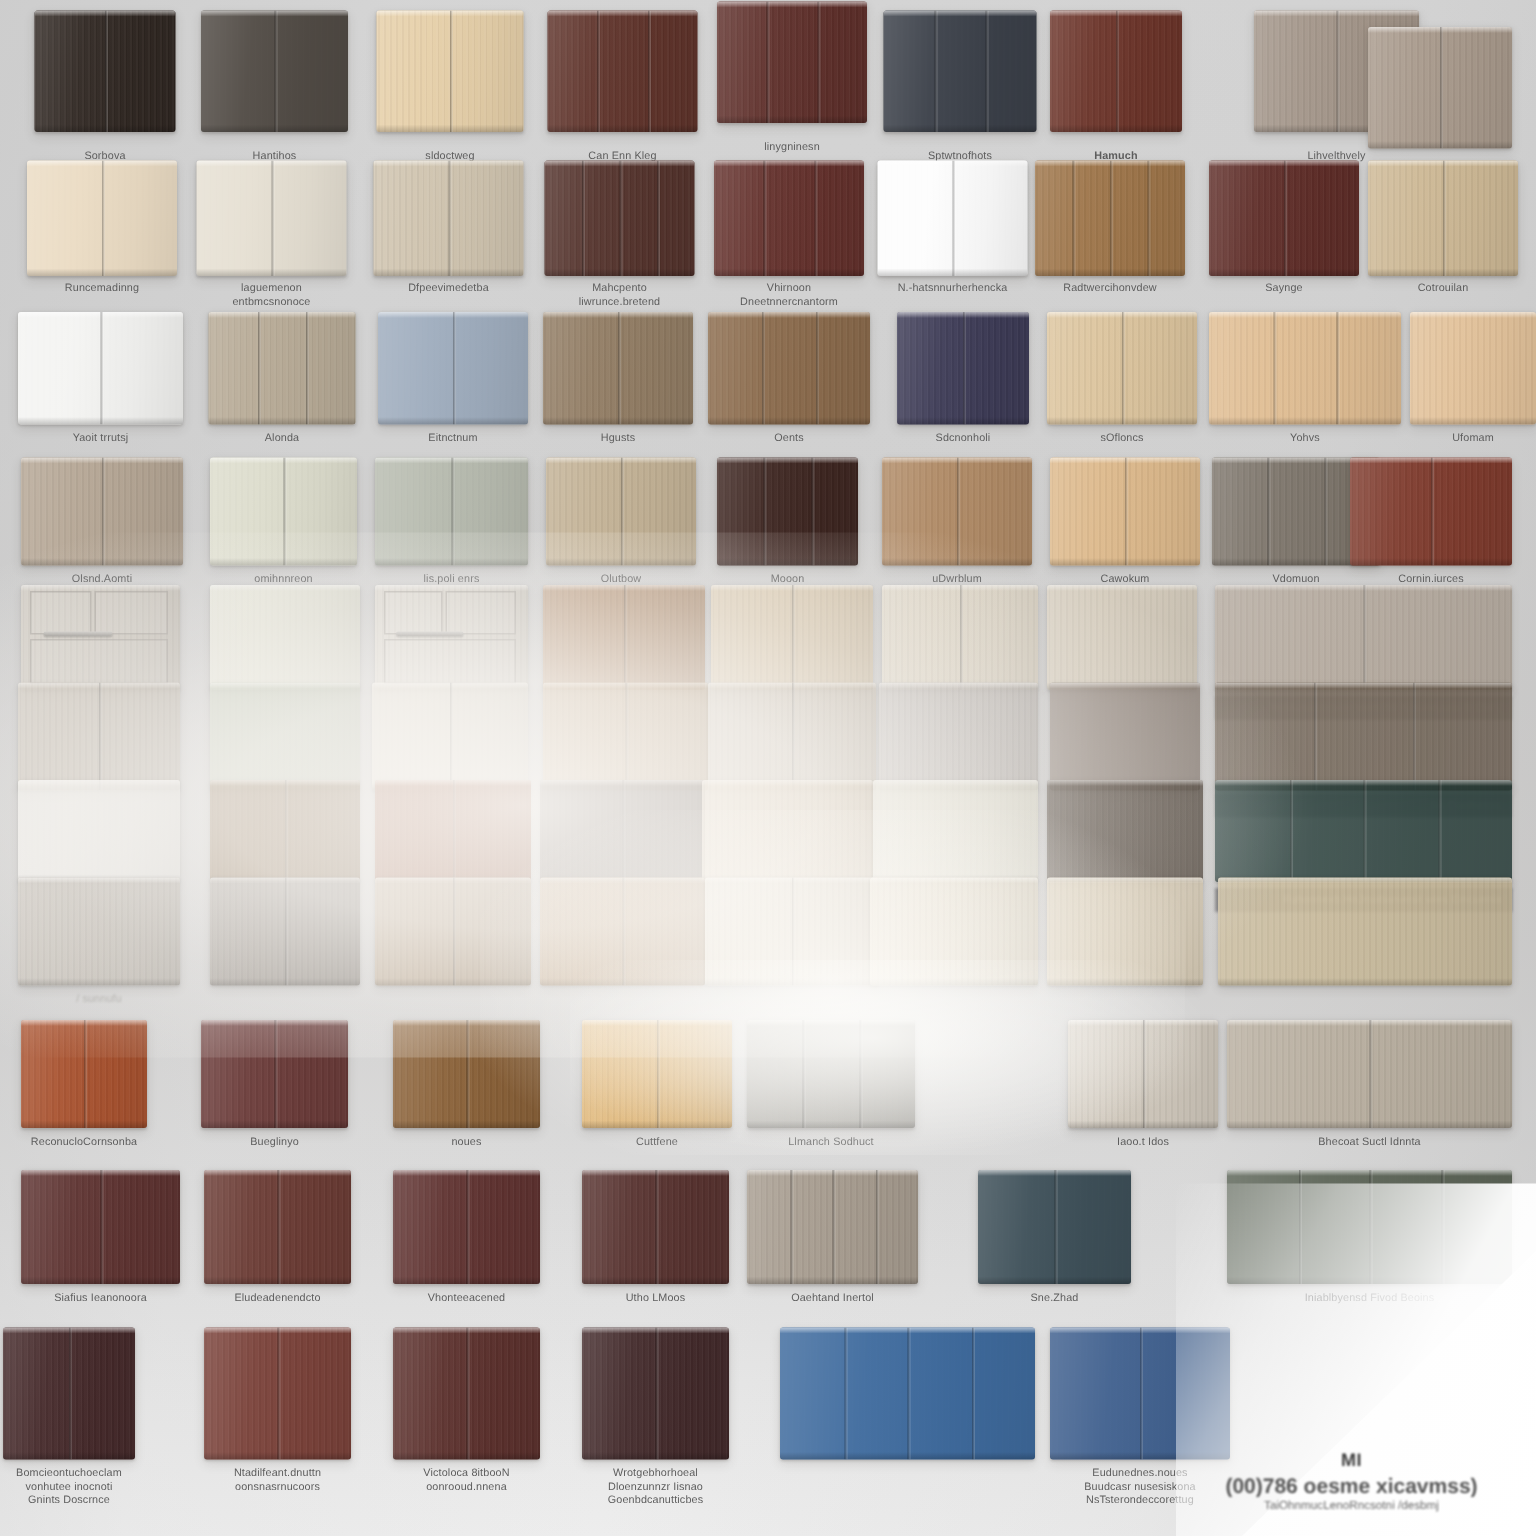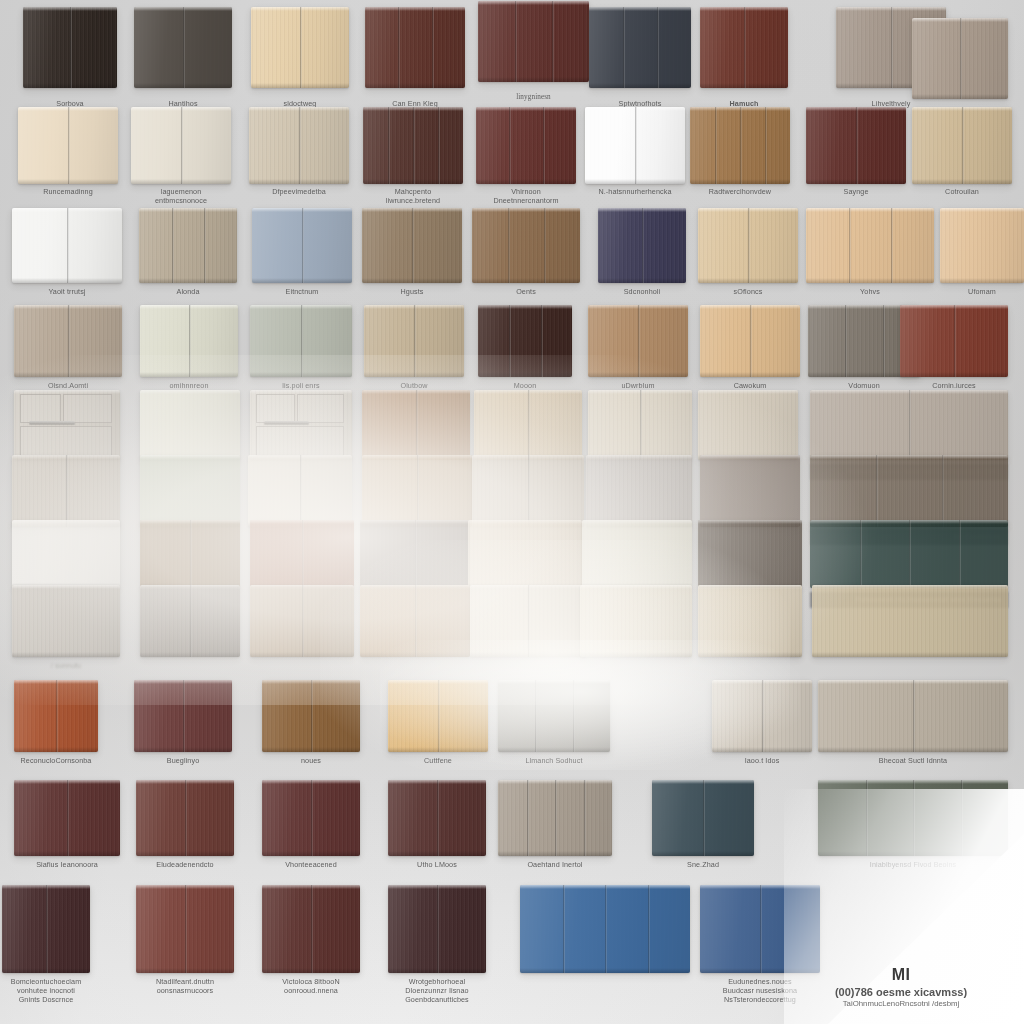--- a/index.html
+++ b/index.html
@@ -183,26 +183,26 @@
 
   
   .brand {
     position: absolute;
     right: 18px; bottom: 16px;
     width: 210px;
     text-align: center;
     user-select: none;
   }
   .brand .mark {
-    font-size: 16px; font-weight: bold; color: #3b3b3b;
+    font-size: 12px; font-weight: bold; color: #3b3b3b;
     letter-spacing: .4px; filter: blur(.55px);
   }
   .brand .line1 {
     margin-top: 2px;
-    font-size: 11px; font-weight: bold; color: #555;
+    font-size: 14px; font-weight: bold; color: #555;
     filter: blur(.55px);
   }
   .brand .line2 {
     margin-top: 1px;
     font-size: 7.8px; color: #6a6a6a;
     filter: blur(.6px);
   }
 
   
   .vignette { position: absolute; overflow: hidden; border-radius: 2px; }
@@ -260,21 +260,21 @@
         <div class="swatch " style="height: 81px; background: rgb(93, 49, 40);">
           <div class="grain"></div>
           <div class="sheen"></div>
           <div class="toplight"></div>
           <div class="botshade"></div>
           <div class="seam" style="left: 33.3333%;"></div>
           <div class="seam" style="left: 66.6667%;"></div>
         </div>
         <div class="label" style="top: 92px;">Can Enn Kleg</div>
       </div>
-      <div class="cell" style="left: 478px; top: 1px; width: 111px; height: 107px; font-family: Liberation Serif, serif;">
+      <div class="cell" style="left: 478px; top: 1px; width: 100px; height: 107px;">
         <div class="swatch " style="height: 81px; background: rgb(94, 47, 42);">
           <div class="grain"></div>
           <div class="sheen"></div>
           <div class="toplight"></div>
           <div class="botshade"></div>
           <div class="seam" style="left: 33.3333%;"></div>
           <div class="seam" style="left: 66.6667%;"></div>
         </div>
         <div class="label" style="top: 92px;">linygninesn</div>
       </div>

